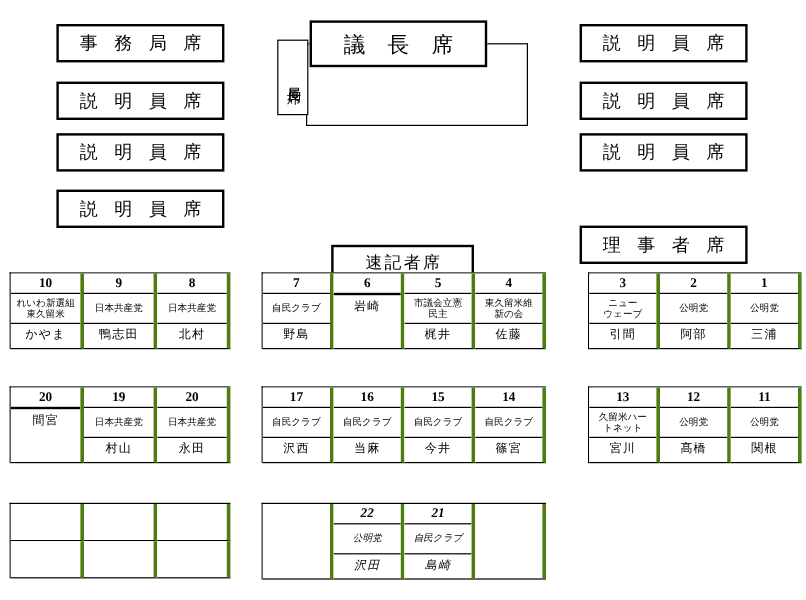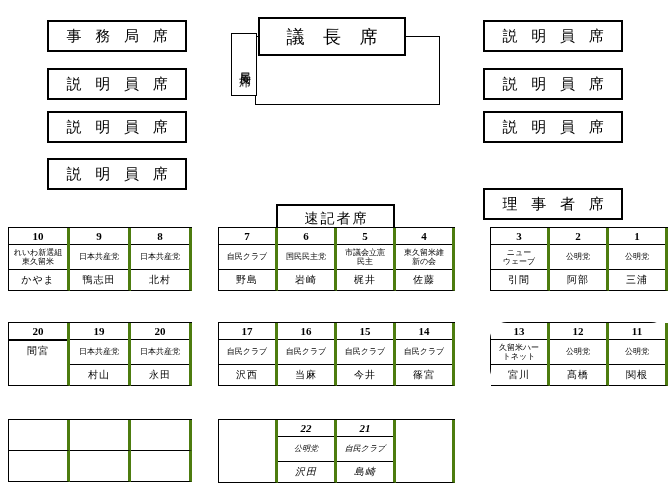--- a/index.html
+++ b/index.html
@@ -208,21 +208,20 @@
   </div>
 
   <div class="grid" style="left:218px; top:227px; grid-template-columns:59px 59px 59px 59px; grid-auto-rows:63px;">
     <div class="cell">
       <div class="num">7</div>
       <div class="party">自民クラブ</div>
       <div class="name">野島</div>
     </div>
     <div class="cell">
       <div class="num">6</div>
-      <div class="party">国民民主党</div>
       <div class="name">岩崎</div>
     </div>
     <div class="cell">
       <div class="num">5</div>
       <div class="party">市議会立憲
 民主</div>
       <div class="name">梶井</div>
     </div>
     <div class="cell">
       <div class="num">4</div>
@@ -282,21 +281,21 @@
       <div class="party">公明党</div>
       <div class="name">阿部</div>
     </div>
     <div class="cell">
       <div class="num">1</div>
       <div class="party">公明党</div>
       <div class="name">三浦</div>
     </div>
   </div>
 
-  <div class="grid" style="left:490px; top:322px; grid-template-columns:59px 59px 59px; grid-auto-rows:63px;border-radius:17px;">
+  <div class="grid" style="left:490px; top:322px; grid-template-columns:59px 59px 59px; grid-auto-rows:63px;">
     <div class="cell">
       <div class="num">13</div>
       <div class="party">久留米ハー
 トネット</div>
       <div class="name">宮川</div>
     </div>
     <div class="cell">
       <div class="num">12</div>
       <div class="party">公明党</div>
       <div class="name">髙橋</div>

